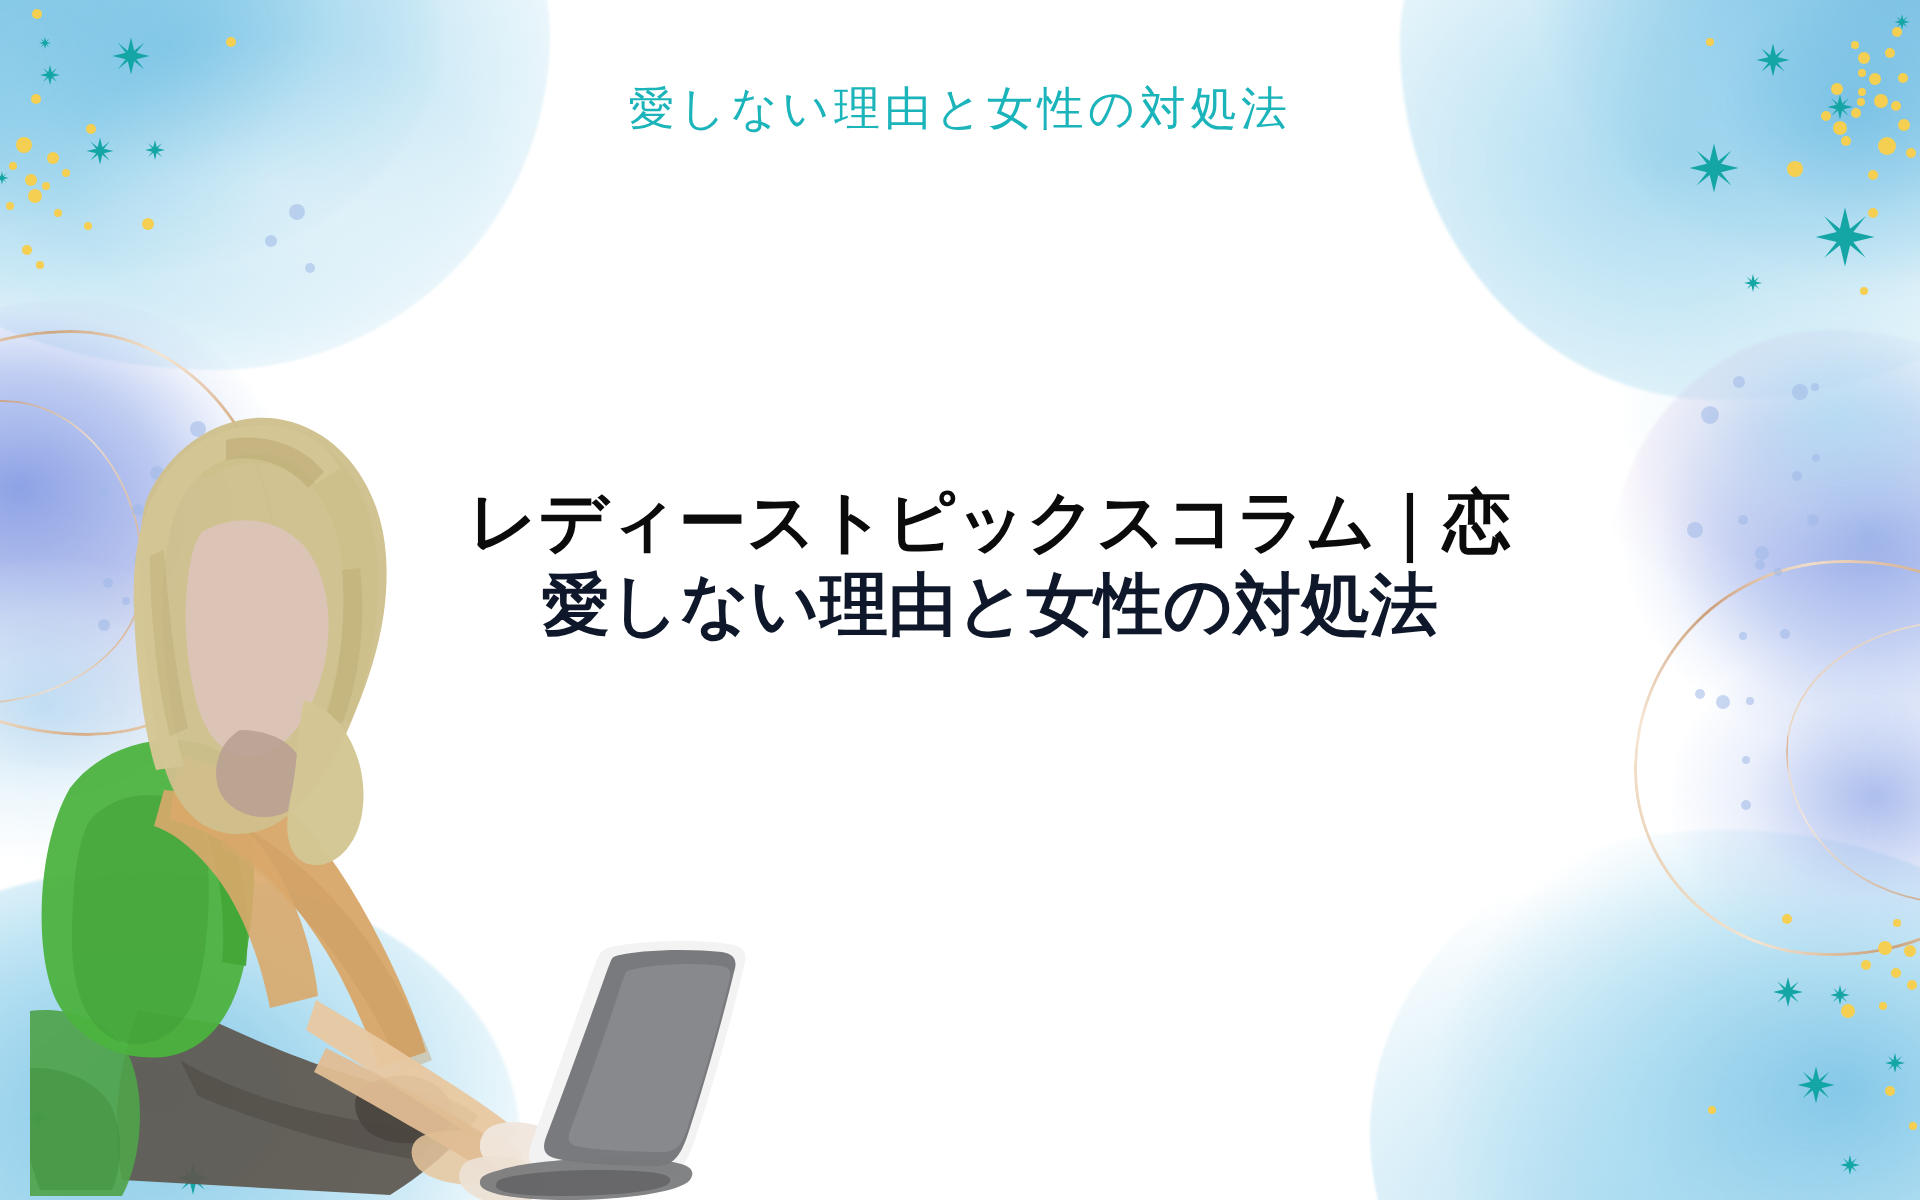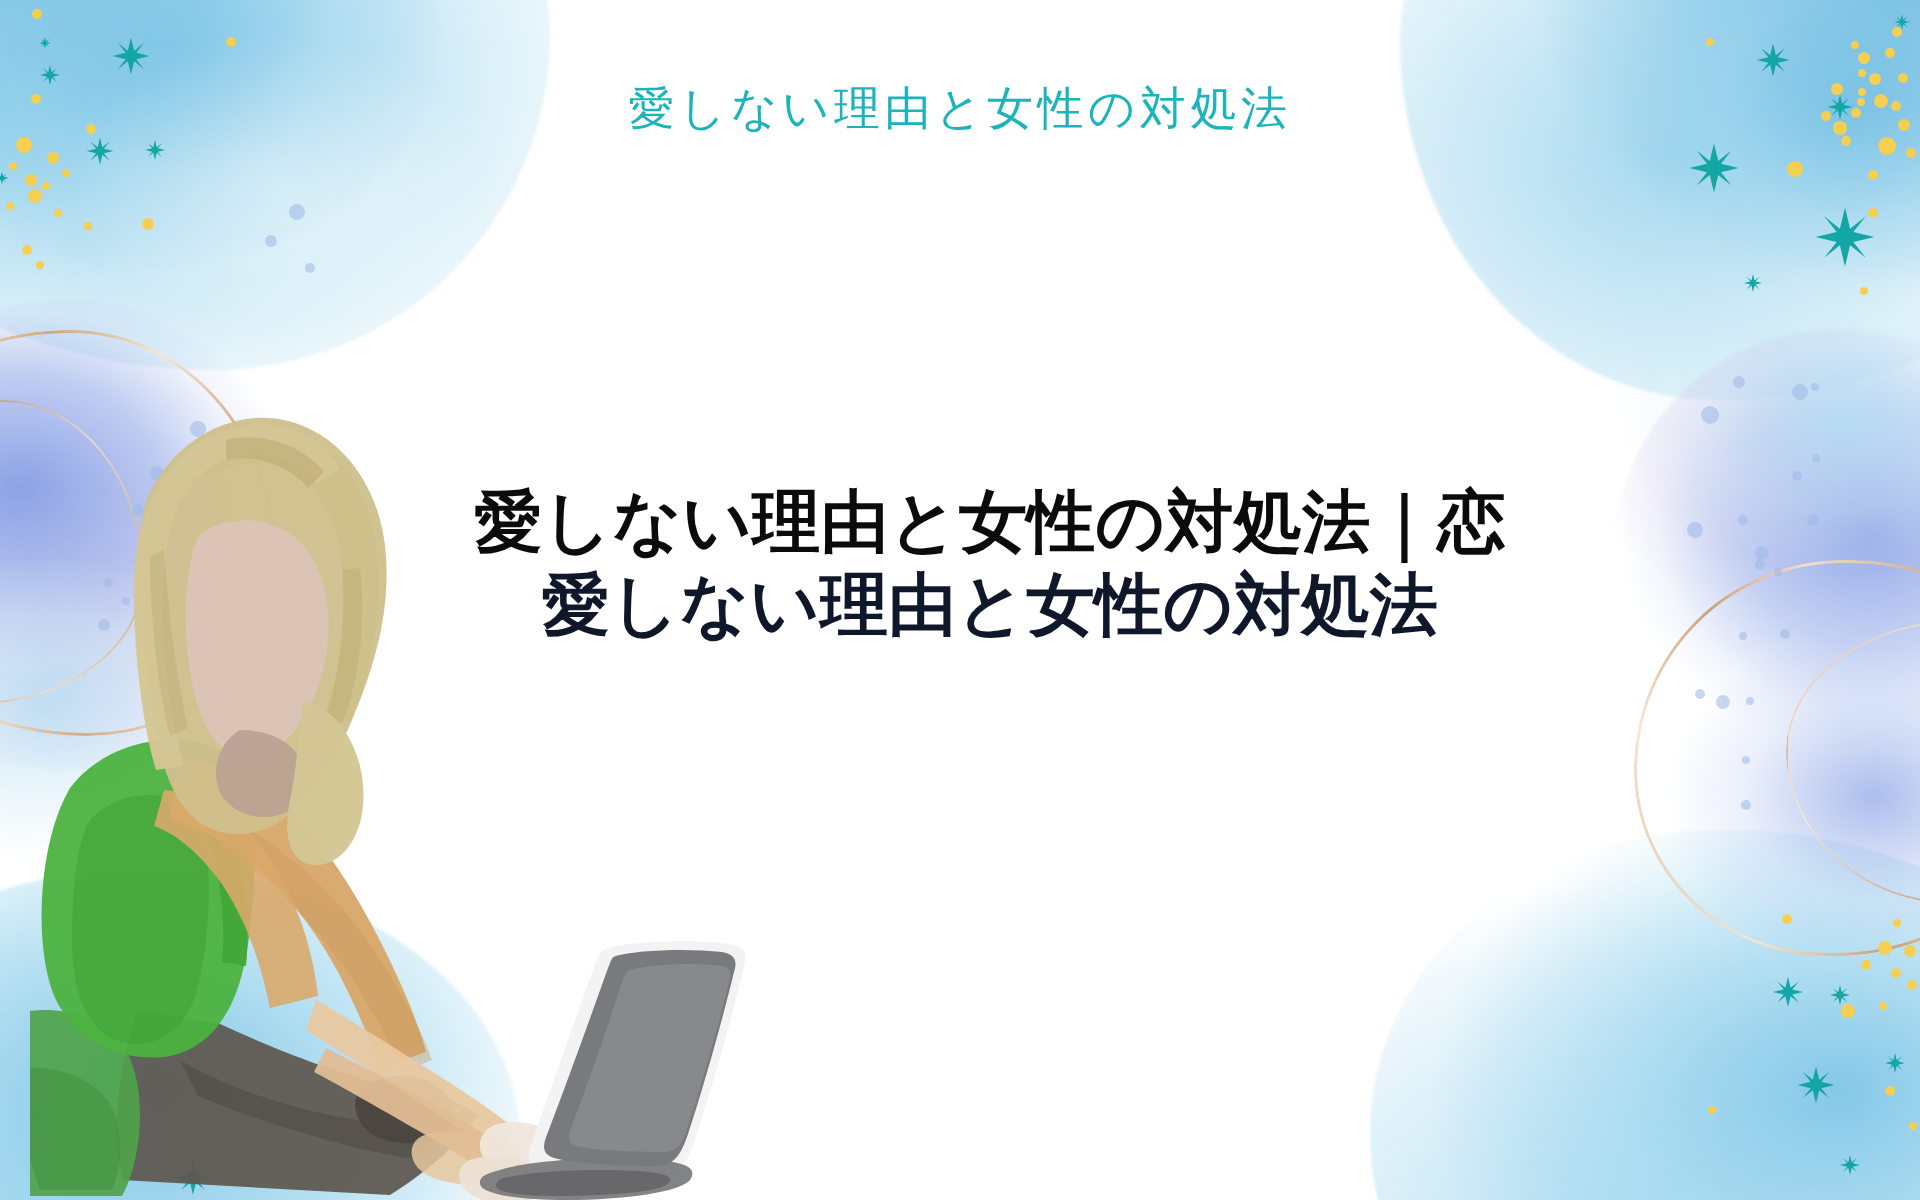--- a/index.html
+++ b/index.html
@@ -370,17 +370,17 @@
     <path d="M586,556 C606,550 658,548 692,552 C704,554 708,560 704,572 C694,614 674,686 658,734 C650,758 642,766 626,766 C596,766 544,764 524,758 C512,754 512,746 518,732 C538,680 566,602 578,568 C582,558 582,557 586,556 Z" fill="#6f7073" opacity="0.92"></path>
     <path d="M600,570 C622,564 666,562 692,566 C700,568 702,572 699,582 C690,620 672,684 658,726 C652,746 646,752 632,752 C606,752 562,750 546,746 C538,744 537,738 541,728 C558,684 582,614 592,582 C596,572 596,571 600,570 Z" fill="#8e8f92" opacity="0.75"></path>
 
     <path d="M470,770 C500,760 570,756 624,760 C656,762 668,768 660,780 C650,792 596,800 536,800 C486,800 452,794 450,784 C449,776 456,774 470,770 Z" fill="#77787b" opacity="0.92"></path>
     <path d="M474,778 C508,770 572,768 618,772 C638,774 644,778 638,784 C628,792 578,796 528,796 C488,796 466,792 466,786 C466,782 468,780 474,778 Z" fill="#5c5d60" opacity="0.7"></path>
   </svg>
 
   <div id="header-label" style="color: rgb(27, 180, 186);">愛しない理由と女性の対処法</div>
 
   <div id="title-block">
-    <span class="tline" style="color: rgb(11, 11, 11);">愛しない理由と女性の対処法｜恋</span>
+    <span class="tline" style="color: rgb(11, 11, 11);">レディーストピックスコラム｜恋</span>
     <span class="tline" style="color: #0f172a;">愛しない理由と女性の対処法</span>
   </div>
 
 </div>
 
 </body></html>

